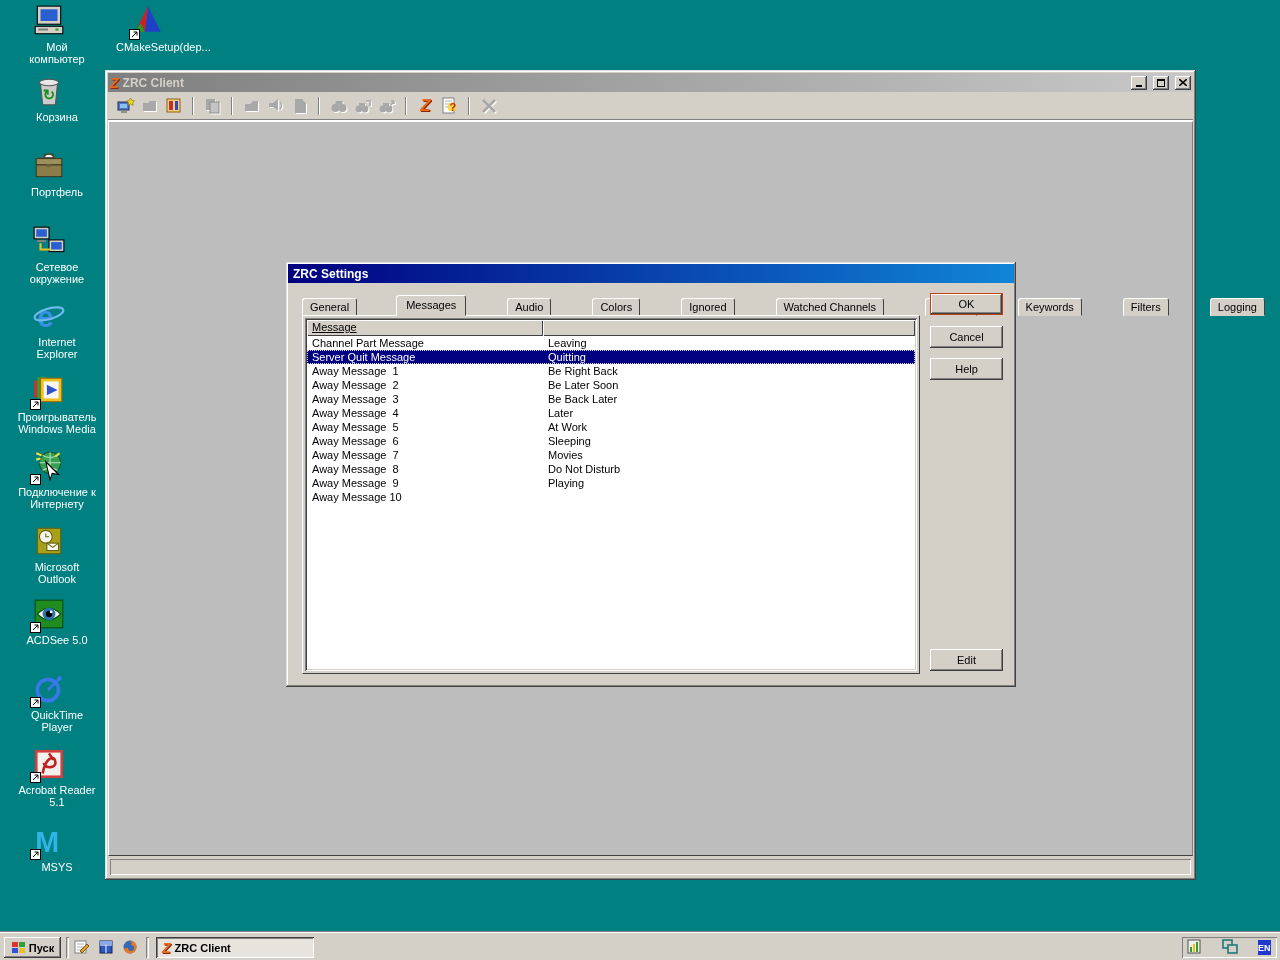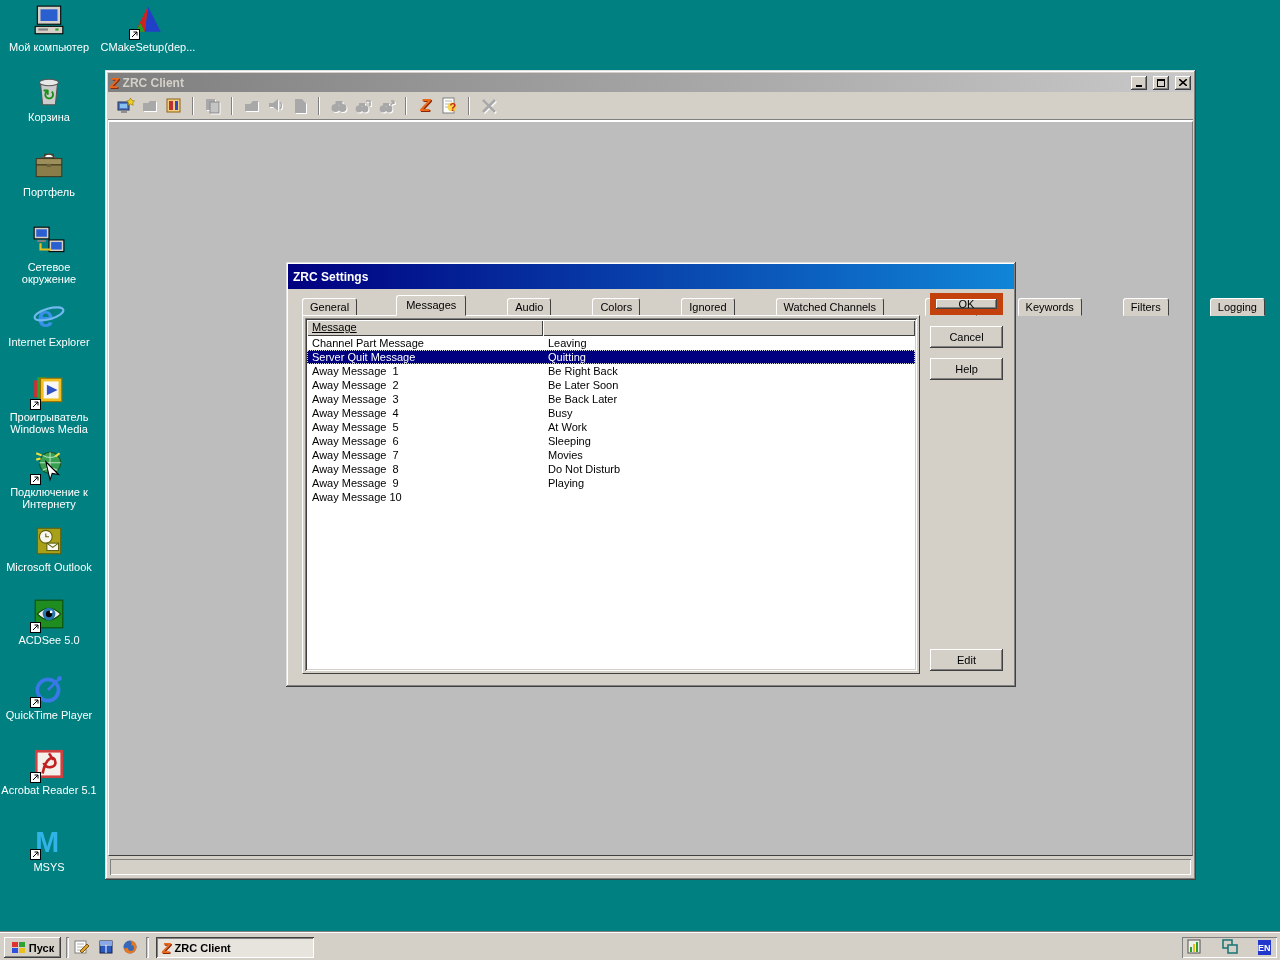--- a/index.html
+++ b/index.html
@@ -12,21 +12,21 @@
 
   
   .bevel-out  { box-shadow: inset -1px -1px 0 #404040, inset 1px 1px 0 #dfdfdf, inset -2px -2px 0 #808080, inset 2px 2px 0 #fff; }
   .bevel-btn  { background:#d4d0c8; box-shadow: inset -1px -1px 0 #404040, inset 1px 1px 0 #fff, inset -2px -2px 0 #808080; }
   .bevel-in   { box-shadow: inset 1px 1px 0 #808080, inset -1px -1px 0 #fff, inset 2px 2px 0 #404040, inset -2px -2px 0 #d4d0c8; }
   .groove     { box-shadow: inset 1px 1px 0 #808080, inset -1px -1px 0 #fff; }
 
   
   .desk-icon { position:absolute; width:96px; text-align:center; }
   .desk-icon .ic { position:relative; width:34px; height:34px; margin:0 auto; }
-  .desk-icon .lbl { margin-top:3px; color:#fff; line-height:12px; }
+  .desk-icon .lbl { margin-top:3px; color:#fff; line-height:12px;padding-left:16px; }
   .lnk { position:absolute; left:-2px; bottom:-2px; width:11px; height:11px; background:#fff; border:1px solid #000; }
   .lnk svg { display:block; }
 
   
   .zrc-window { position:absolute; left:105px; top:70px; width:1091px; height:810px; background:#d4d0c8; }
   .zrc-titlebar {
     position:absolute; left:3px; top:3px; right:3px; height:19px;
     background:linear-gradient(90deg,#7f7f7f,#c8c8c8);
     display:flex; align-items:center; padding:0 2px; gap:4px;
   }
@@ -52,21 +52,21 @@
     border:1px solid; border-color:#fff #808080 #404040 #fff;
   }
   .zrc-status {
     position:absolute; left:3px; bottom:3px; right:3px; height:20px; background:#d4d0c8;
   }
   .zrc-status .panel { position:absolute; left:2px; right:2px; top:2px; bottom:2px; box-shadow: inset 1px 1px 0 #808080, inset -1px -1px 0 #fff; }
 
   
   .dlg { position:absolute; left:286px; top:262px; width:730px; height:425px; background:#d4d0c8; z-index:5; }
   .dlg-titlebar {
-    position:absolute; left:2px; top:2px; right:2px; height:25px;
+    position:absolute; left:2px; top:2px; right:2px; height:19px;
     background:linear-gradient(90deg,#000080,#1085d7);
     display:flex; align-items:center; padding:0 5px;
   }
   .dlg-title { color:#fff; font-weight:bold; font-size:12px; }
 
   .tabs { position:absolute; left:16px; top:33px; height:21px; display:flex; align-items:flex-end;gap:40px; }
   .tab {
     height:18px; padding:2px 7px 0; background:#d4d0c8;
     border:1px solid; border-color:#fff #404040 #d4d0c8 #fff;
     border-radius:3px 3px 0 0; margin-right:1px; white-space:nowrap;
@@ -89,21 +89,21 @@
   .hseg.cfill { flex:1; }
   .lv-row { display:flex; height:14px; line-height:14px; white-space:pre; }
   .lv-row .c1 { width:236px; padding-left:5px; }
   .lv-row .c2 { flex:1; padding-left:5px; }
   .lv-row.selected { background:#000080; color:#fff; outline:1px dotted #d8d8d8; outline-offset:-1px; }
 
   .btn95 {
     position:absolute; left:644px; width:73px; height:22px;
     display:flex; align-items:center; justify-content:center;
   }
-  .btn95.default { border:6px solid #c2410c; }
+  .btn95.default { border:1px solid #c2410c; }
 
   
   .taskbar { position:absolute; left:0; bottom:0; width:1280px; height:28px; background:#d4d0c8; border-top:1px solid #fff; box-shadow:0 -1px 0 #808080; z-index:20; }
   .start-btn { position:absolute; left:4px; top:4px; width:57px; height:21px; display:flex; align-items:center; justify-content:center; gap:3px; font-weight:bold; }
   .tb-handle { position:absolute; top:4px; width:3px; height:21px; }
   .ql { position:absolute; top:6px; width:16px; height:16px; }
   .task-btn {
     position:absolute; left:156px; top:4px; width:158px; height:21px;
     background:#e7e4de; box-shadow: inset 1px 1px 0 #404040, inset -1px -1px 0 #fff, inset 2px 2px 0 #808080;
     display:flex; align-items:center; gap:4px; padding-left:6px; font-weight:bold;
@@ -450,21 +450,21 @@
         <div class="lv-row">
           <span class="c1">Away Message  1</span><span class="c2">Be Right Back</span>
         </div>
         <div class="lv-row">
           <span class="c1">Away Message  2</span><span class="c2">Be Later Soon</span>
         </div>
         <div class="lv-row">
           <span class="c1">Away Message  3</span><span class="c2">Be Back Later</span>
         </div>
         <div class="lv-row">
-          <span class="c1">Away Message  4</span><span class="c2">Busy</span>
+          <span class="c1">Away Message  4</span><span class="c2">Later</span>
         </div>
         <div class="lv-row">
           <span class="c1">Away Message  5</span><span class="c2">At Work</span>
         </div>
         <div class="lv-row">
           <span class="c1">Away Message  6</span><span class="c2">Sleeping</span>
         </div>
         <div class="lv-row">
           <span class="c1">Away Message  7</span><span class="c2">Movies</span>
         </div>

